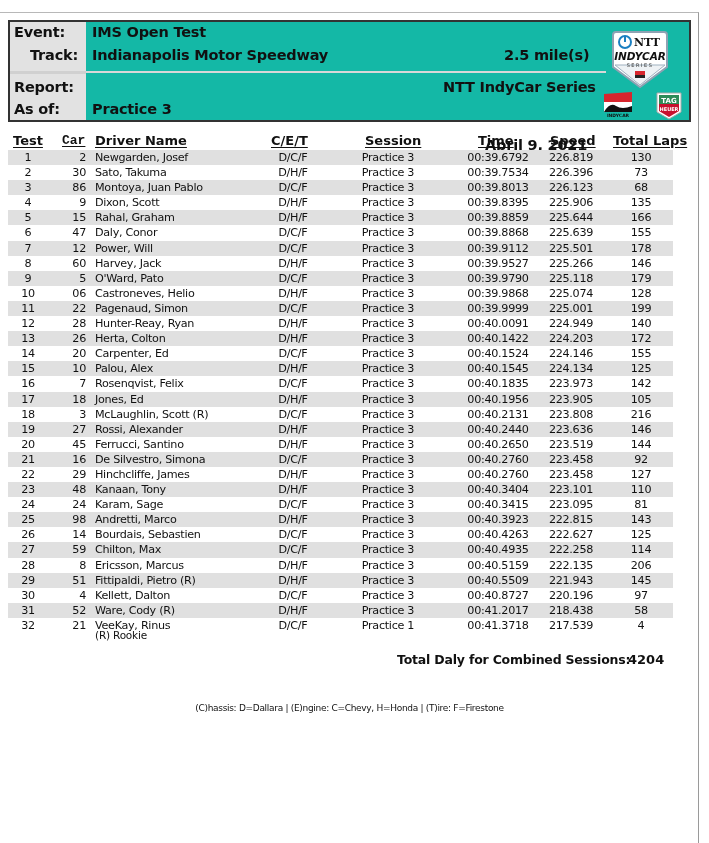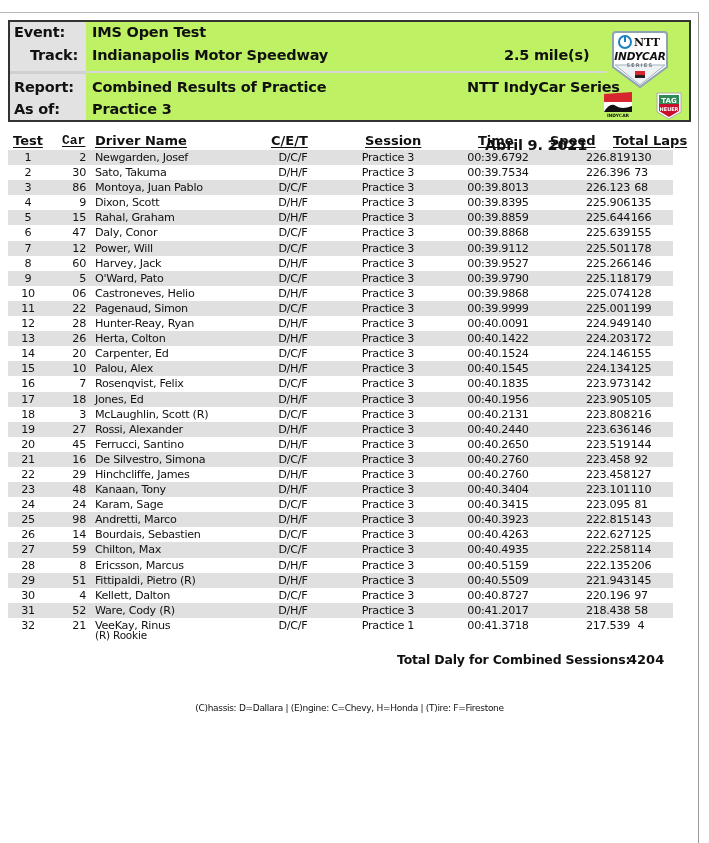--- a/index.html
+++ b/index.html
@@ -6,21 +6,21 @@
   html, body { width: 709px; height: 843px; background: #ffffff; overflow: hidden; }
   body { font-family: "DejaVu Sans", "Liberation Sans", sans-serif; color: #111; position: relative; }
 
   .page-frame {
     position: absolute; left: 0; top: 12px; width: 699px; height: 831px;
     border-top: 1px solid #b8b8b8; border-right: 1px solid #9a9a9a;
   }
 
   .header-box {
     position: absolute; left: 8px; top: 20px; width: 683px; height: 102px;
-    border: 2px solid #333; background: #bef264;
+    border: 2px solid #333; background: #14b8a6;
   }
   .hdr-labels {
     position: absolute; left: 0; top: 0; width: 76px; height: 98px; background: #e2e2e2;
   }
   .hdr-row { position: absolute; font-weight: bold; font-size: 14.5px; letter-spacing: -0.2px; }
   .hdr-divider {
     position: absolute; left: 76px; top: 49px; width: 520px; height: 2px; background: #d8d8d8;
   }
   .hdr-label-gap {
     position: absolute; left: 0; top: 49px; width: 76px; height: 3px; background: #d0d0d0;
@@ -49,21 +49,21 @@
     font-family: "DejaVu Sans", sans-serif; letter-spacing: -0.3px;
   }
   .row.shade { background: #e0e0e0; width: 665px; }
   .cell { position: absolute; top: 0; line-height: 15px; }
   .c-rank { left: 0; width: 40px; text-align: center; }
   .c-car { left: 52px; width: 26px; text-align: right; }
   .c-name { left: 87px; }
   .c-cet { left: 262px; width: 46px; text-align: center; }
   .c-sess { left: 350px; width: 60px; text-align: center; }
   .c-time { left: 452px; width: 76px; text-align: center; }
-  .c-speed { left: 540px; width: 46px; text-align: center; margin-left: 37px; }
+  .c-speed { left: 540px; width: 46px; text-align: center; }
   .c-laps { left: 608px; width: 50px; text-align: center; }
 
   .rookie-note {
     position: absolute; left: 95px; top: 629px; font-size: 10.5px; letter-spacing: -0.2px;
   }
   .total-label {
     position: absolute; left: 397px; top: 652px; font-weight: bold; font-size: 12.5px; letter-spacing: -0.2px;
   }
   .total-value {
     position: absolute; left: 628px; top: 652px; font-weight: bold; font-size: 13px;
@@ -85,22 +85,21 @@
   <div class="hdr-row" style="left:4px; top:2px;">Event:</div>
   <div class="hdr-row" style="left:82px; top:2px;">IMS Open Test</div>
 
   <div class="hdr-row" style="left:20px; top:25px;">Track:</div>
   <div class="hdr-row" style="left:82px; top:25px;">Indianapolis Motor Speedway</div>
   <div class="hdr-row" style="left:494px; top:25px;">2.5 mile(s)</div>
 
   <div class="hdr-divider"></div>
 
   <div class="hdr-row" style="left:4px; top:57px;">Report:</div>
-  <div class="hdr-row" style="left:82px; top:57px;">Combined Results of Practice</div>
-  <div class="hdr-row" style="left:433px; top:57px;margin-left:24px;">NTT IndyCar Series</div>
+  <div class="hdr-row" style="left:433px; top:57px;">NTT IndyCar Series</div>
 
   <div class="hdr-row" style="left:4px; top:79px;">As of:</div>
   <div class="hdr-row" style="left:82px; top:79px;">Practice 3</div>
   <div class="hdr-row" style="left:475px; top:79px;margin-top:36px;">April 9, 2021</div>
 
   <div class="logo-ntt">
     <svg width="60" height="62" viewBox="0 0 60 62">
       <path d="M6 3 H54 Q57 3 57 6 V38 L30 58 L3 38 V6 Q3 3 6 3 Z" fill="#fff" stroke="#8fa2b3" stroke-width="2"></path>
       <path d="M5 36 H55 L30 56 Z" fill="#eef2f5" stroke="#9fb1c0" stroke-width="1"></path>
       <circle cx="15" cy="13" r="6" fill="none" stroke="#1a7fc1" stroke-width="2"></circle>

